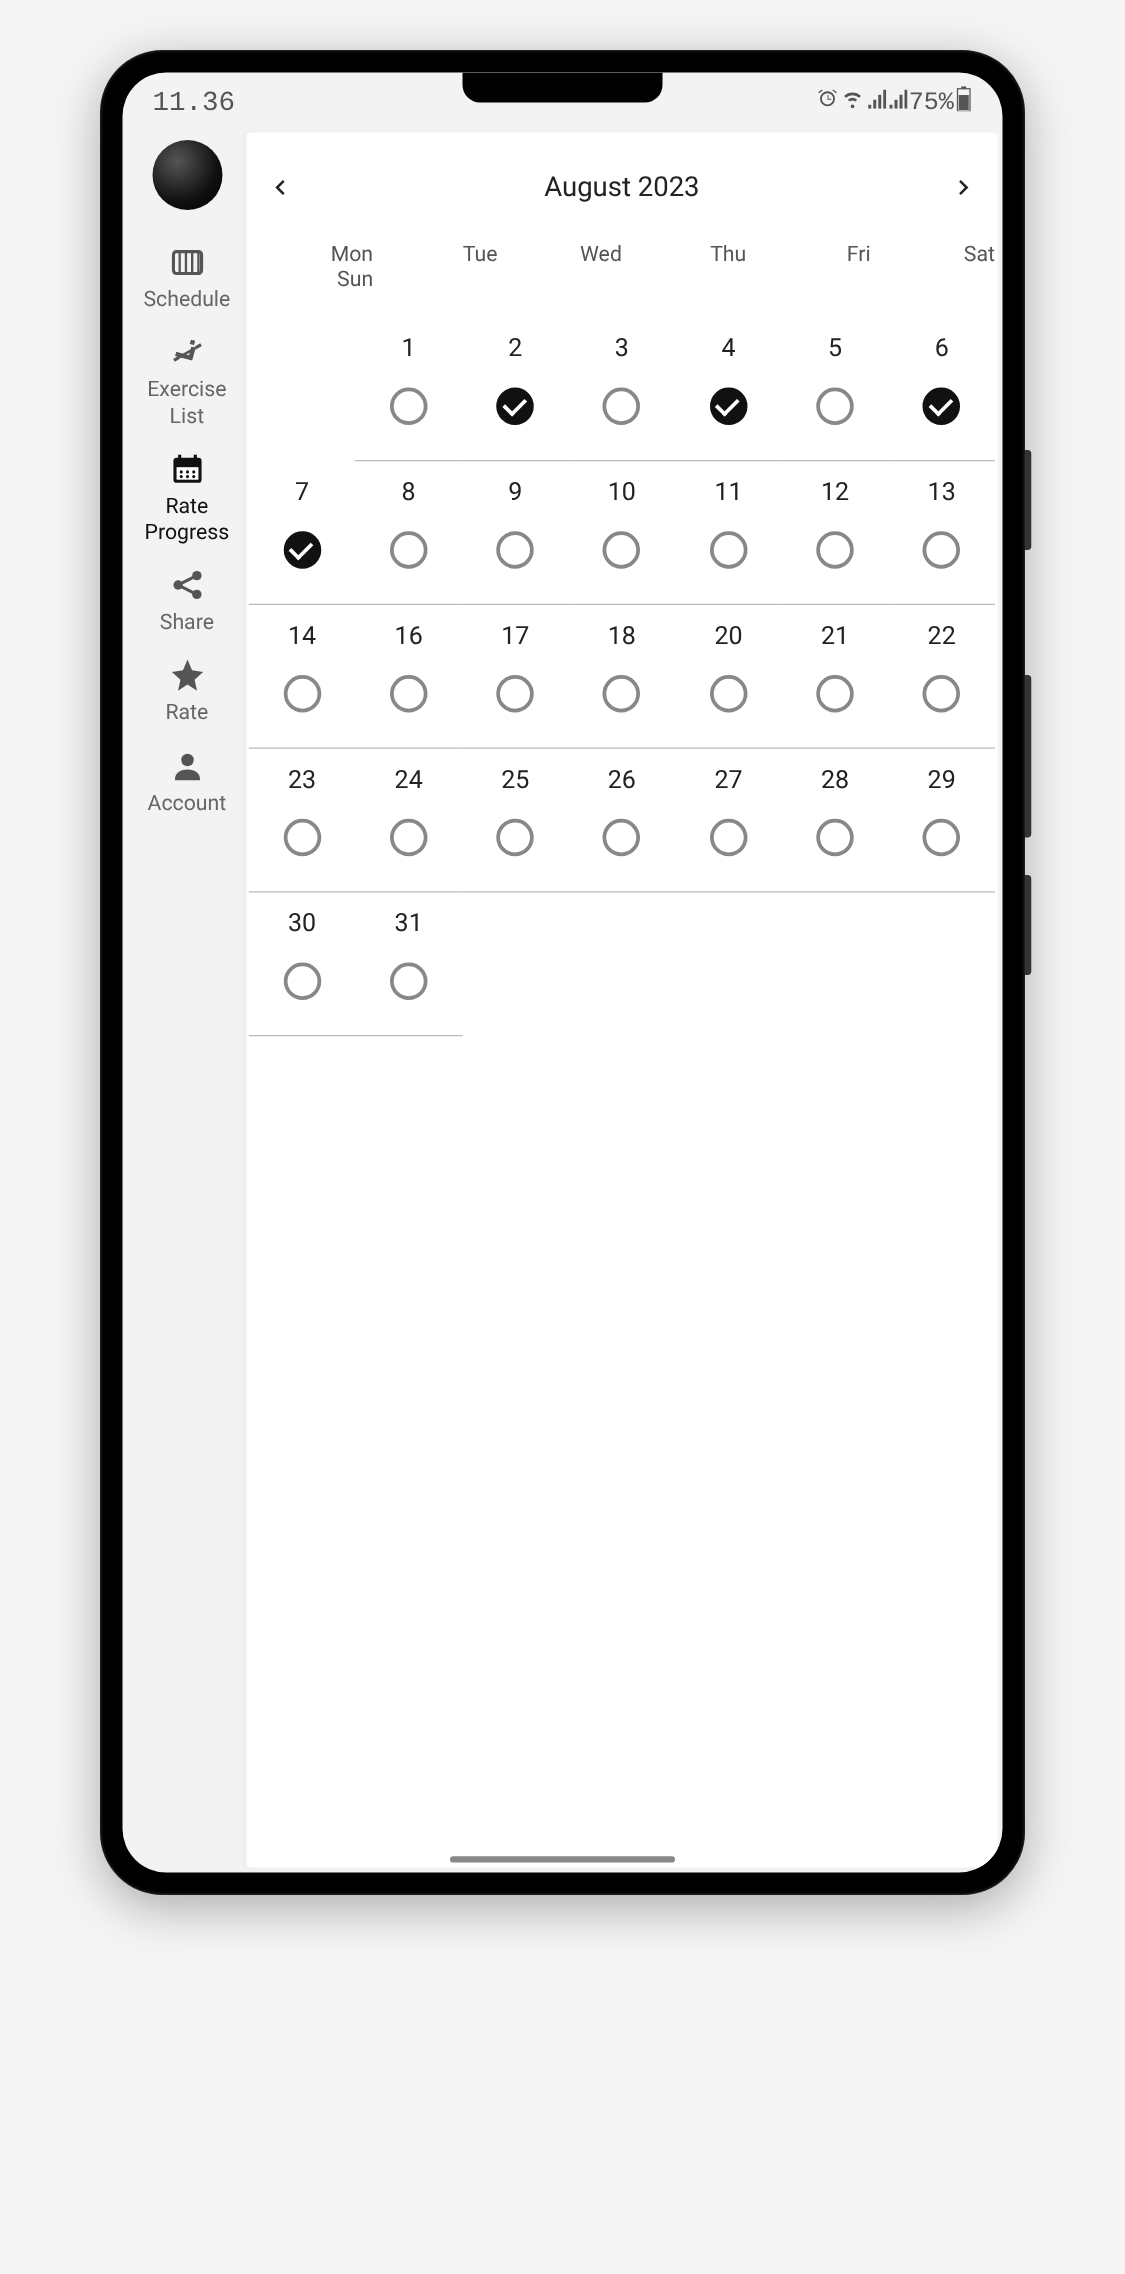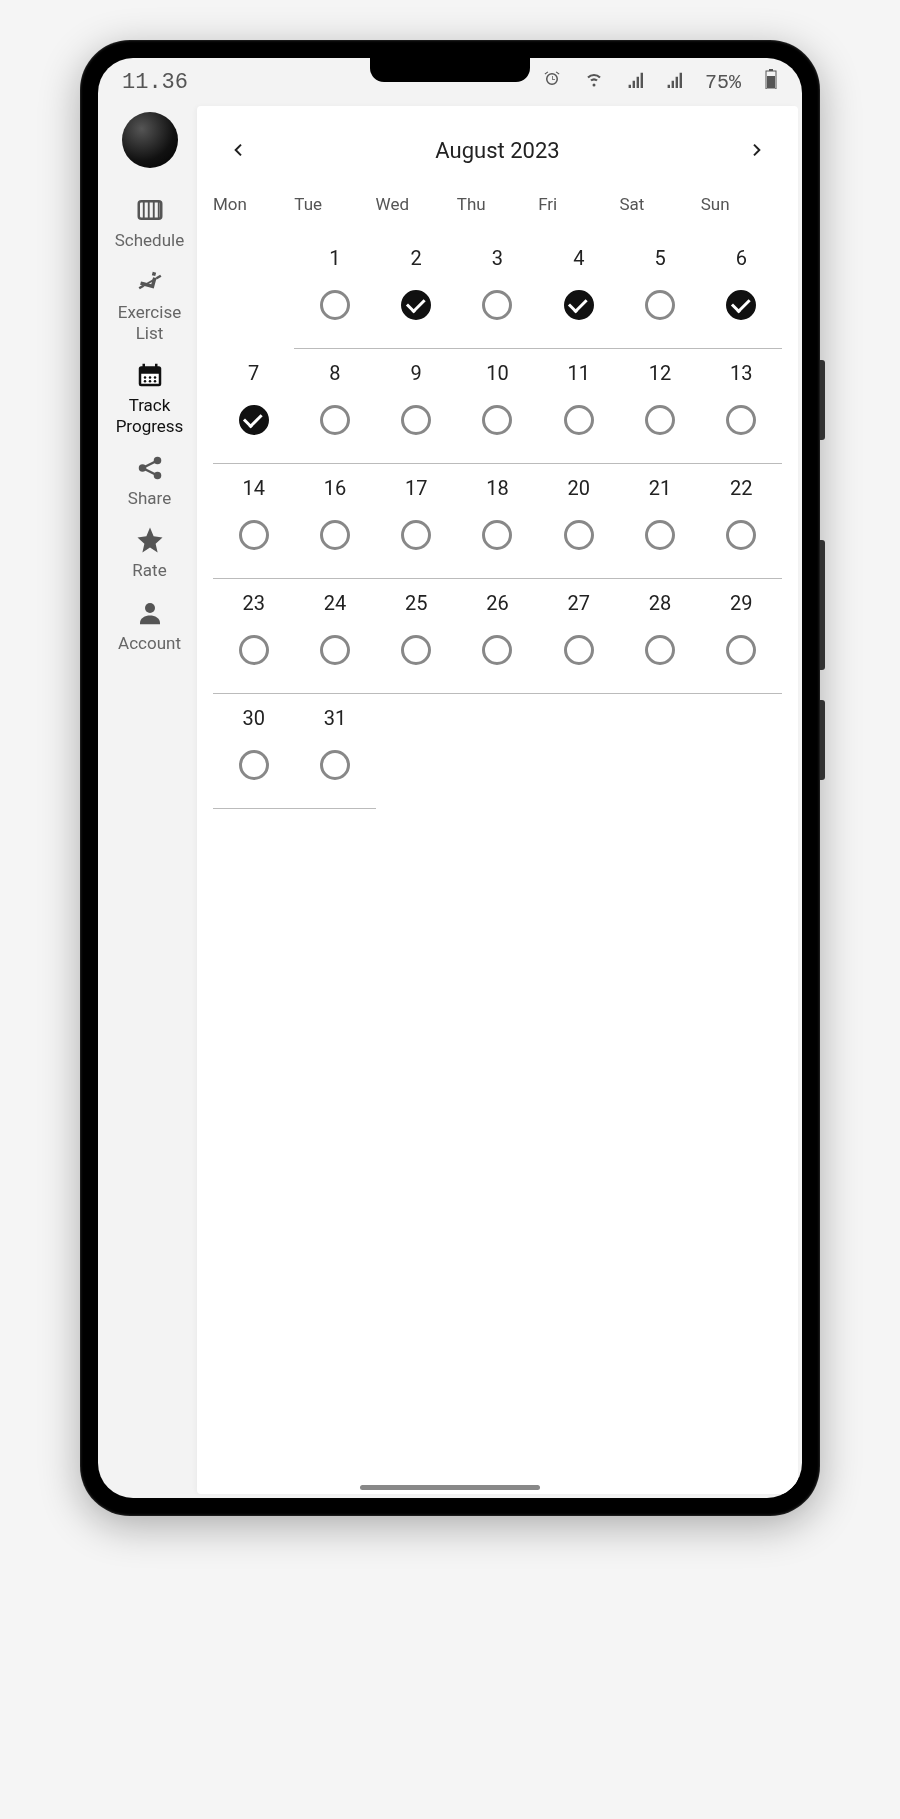--- a/index.html
+++ b/index.html
@@ -45,21 +45,21 @@
       padding: 8px 24px 4px;
       font-size: 22px;
       color: #555;
       height: 44px;
       font-family: Liberation Mono, monospace;
     }
     .status-left { font-weight: 400; }
     .status-right {
       display: flex;
       align-items: center;
-      gap: 23px;
+      gap: 1px;
       font-size: 20px;
     }
     .app-body {
       display: flex;
       height: calc(100% - 44px);
       padding: 4px;
     }
     .sidebar {
       width: 95px;
       display: flex;
@@ -94,21 +94,21 @@
       justify-content: center;
     }
     .nav-item .label {
       font-size: 17px;
       line-height: 1.2;
     }
     .nav-item.active .label { color: #111; }
     .main {
       flex: 1;
       background: #fff;
-      padding: 30px 16px;
+      padding: 30px 2px;
       border-radius: 4px;
       box-shadow: -2px 0 4px rgba(0,0,0,0.03);
     }
     .month-header {
       display: flex;
       justify-content: space-between;
       align-items: center;
       padding: 0 12px;
       margin-bottom: 30px;
     }
@@ -119,22 +119,22 @@
     .nav-arrow {
       cursor: pointer;
       width: 28px;
       height: 28px;
       display: flex;
       align-items: center;
       justify-content: center;
     }
     .weekdays {
       display: grid;
-      grid-template-columns: repeat(7, 1fr);
-      text-align: left;
+      grid-template-columns: repeat(6, 1fr);
+      text-align: right;
       color: #555;
       font-size: 17px;
       margin-bottom: 20px;
     }
     .calendar-grid {
       display: grid;
       grid-template-columns: repeat(7, 1fr);
     }
     .day-cell {
       display: flex;
@@ -275,21 +275,21 @@
                 <circle cx="8" cy="14" r="1" fill="#111"></circle>
                 <circle cx="12" cy="14" r="1" fill="#111"></circle>
                 <circle cx="16" cy="14" r="1" fill="#111"></circle>
                 <circle cx="8" cy="17" r="1" fill="#111"></circle>
                 <circle cx="12" cy="17" r="1" fill="#111"></circle>
                 <circle cx="16" cy="17" r="1" fill="#111"></circle>
                 <rect x="6" y="3" width="2" height="4"></rect>
                 <rect x="16" y="3" width="2" height="4"></rect>
               </svg>
           </span>
-          <span class="label">Track Progress</span>
+          <span class="label">Rate Progress</span>
         </div>
 
         <div class="nav-item">
           <span class="icon">
             <svg width="30" height="30" viewBox="0 0 24 24" fill="#555">
                 <circle cx="6" cy="12" r="3"></circle>
                 <circle cx="18" cy="6" r="3"></circle>
                 <circle cx="18" cy="18" r="3"></circle>
                 <path d="M8 11l8-4M8 13l8 4" stroke="#555" stroke-width="2"></path>
               </svg>

